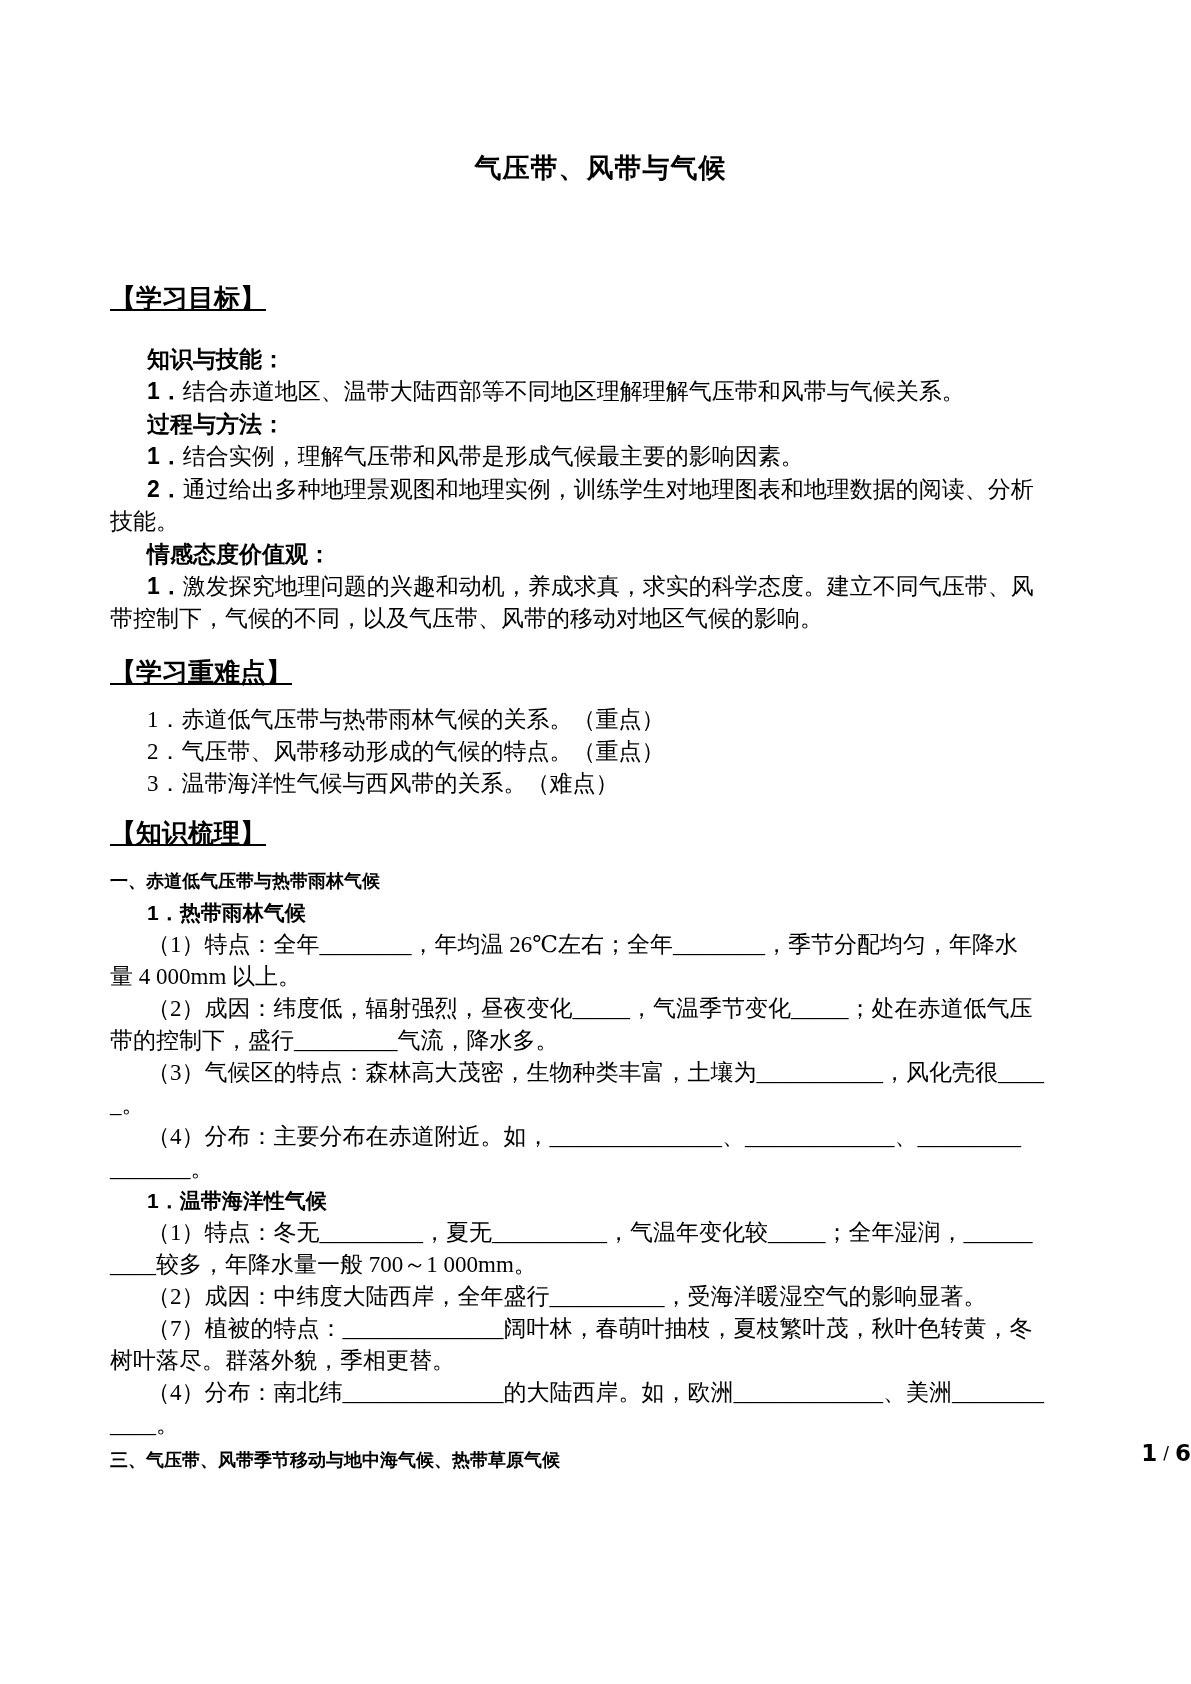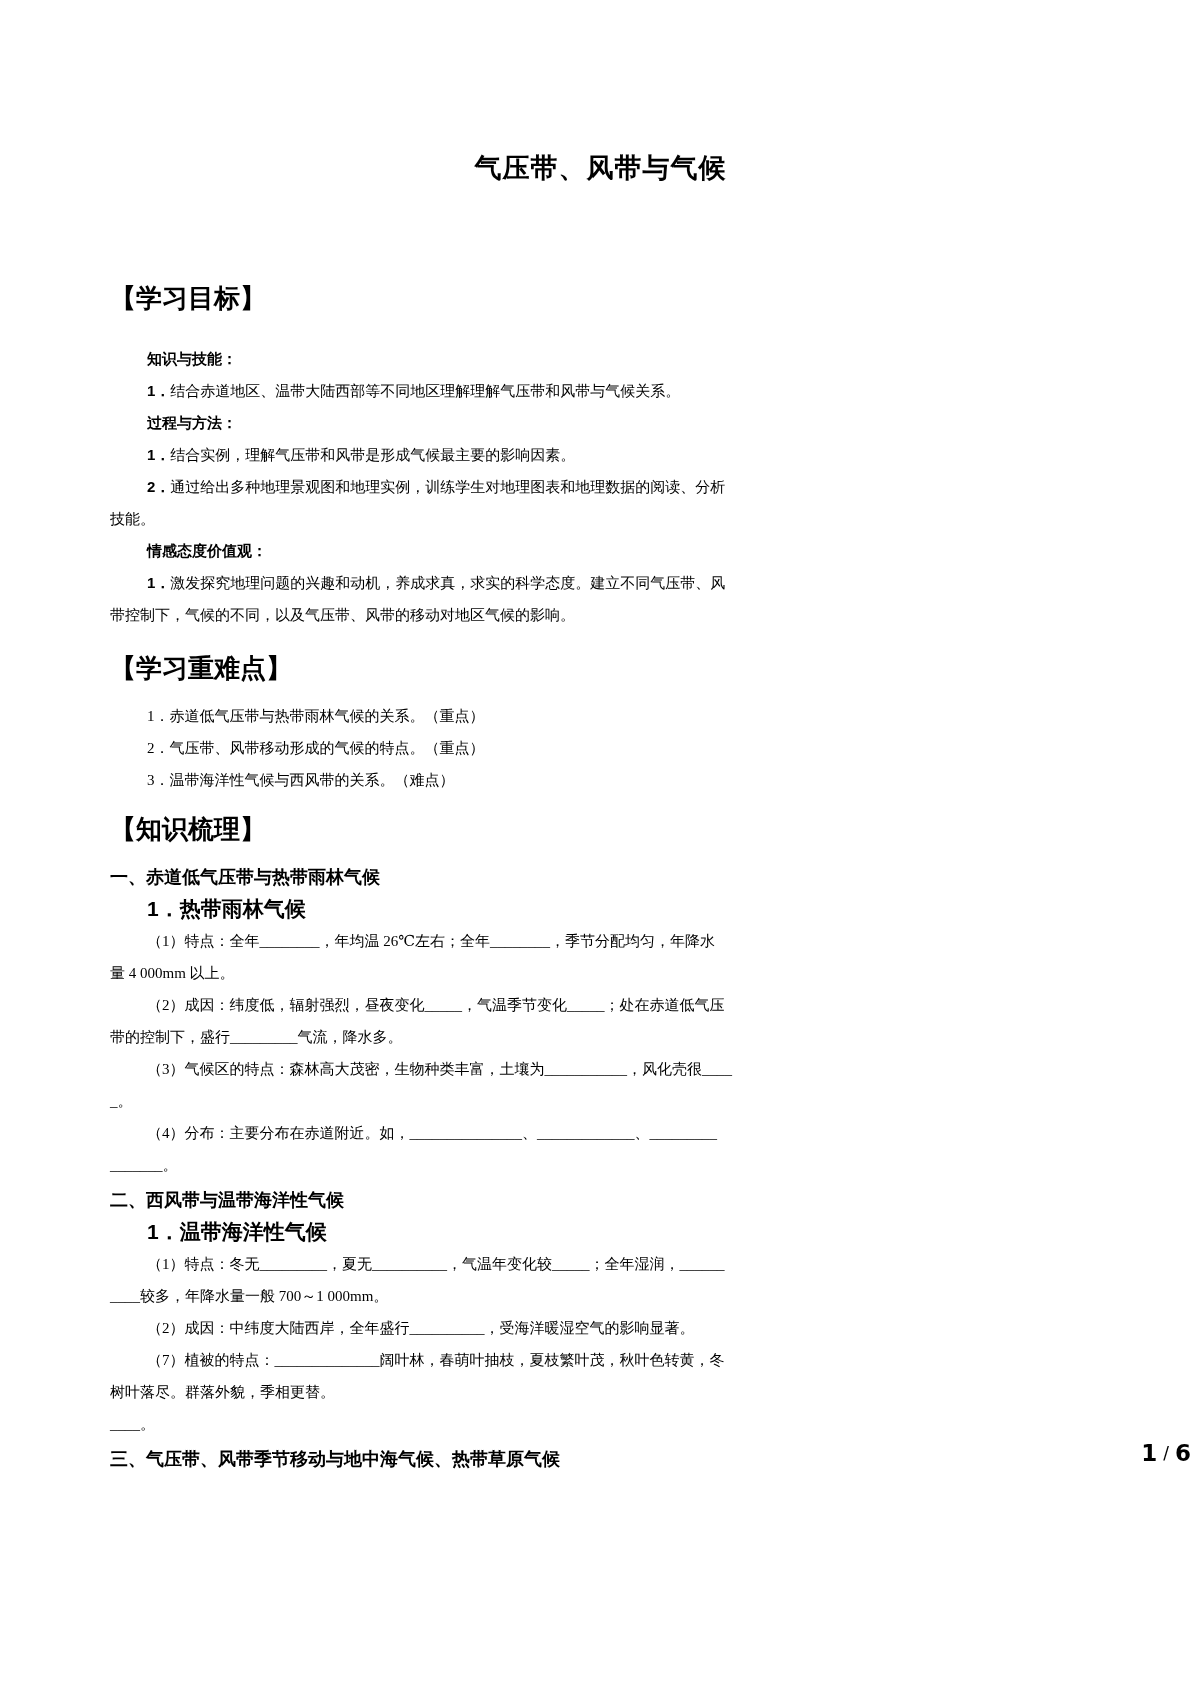--- a/index.html
+++ b/index.html
@@ -21,29 +21,30 @@
     line-height:36px;
     font-weight:700;
     letter-spacing:1px;
     font-family:"Liberation Serif","DejaVu Serif",serif;
   }
   .sec-h1 {
     font-size:26px;
     line-height:34px;
     font-weight:700;
     font-family:"Liberation Sans","DejaVu Sans",sans-serif;
+    text-decoration:underline;
   }
   #obj-header { margin-top:95px; }
   #kp-header  { margin-top:20px; }
   #ks-header  { margin-top:16px; }
   .lines { margin-top:28px; }
   #kp-lines { margin-top:15px; }
   #ks-lines { margin-top:15px; }
   .line {
-    font-size:15px;
+    font-size:23px;
     line-height:32px;
     white-space:nowrap;
   }
   .indent { padding-left:37px; }
   .subhead, .num {
     font-weight:700;
     font-family:"Liberation Sans","DejaVu Sans",sans-serif;
   }
   .h2 {
     font-weight:700;
@@ -107,27 +108,27 @@
     <div class="line h2">一、赤道低气压带与热带雨林气候</div>
     <div class="line h3 indent">1．热带雨林气候</div>
     <div class="line indent">（1）特点：全年________，年均温 26℃左右；全年________，季节分配均匀，年降水</div>
     <div class="line">量 4 000mm 以上。</div>
     <div class="line indent">（2）成因：纬度低，辐射强烈，昼夜变化_____，气温季节变化_____；处在赤道低气压</div>
     <div class="line">带的控制下，盛行_________气流，降水多。</div>
     <div class="line indent">（3）气候区的特点：森林高大茂密，生物种类丰富，土壤为___________，风化壳很____</div>
     <div class="line">_。</div>
     <div class="line indent">（4）分布：主要分布在赤道附近。如，_______________、_____________、_________</div>
     <div class="line">_______。</div>
-    <div class="line h2">二、西风带与温带海洋性气候</div>
     <div class="line h3 indent">1．温带海洋性气候</div>
     <div class="line indent">（1）特点：冬无_________，夏无__________，气温年变化较_____；全年湿润，______</div>
     <div class="line">____较多，年降水量一般 700～1 000mm。</div>
     <div class="line indent">（2）成因：中纬度大陆西岸，全年盛行__________，受海洋暖湿空气的影响显著。</div>
     <div class="line indent">（7）植被的特点：______________阔叶林，春萌叶抽枝，夏枝繁叶茂，秋叶色转黄，冬</div>
     <div class="line">树叶落尽。群落外貌，季相更替。</div>
+    <div class="line indent">（4）分布：南北纬______________的大陆西岸。如，欧洲_____________、美洲________</div>
     <div class="line">____。</div>
     <div class="line h2">三、气压带、风带季节移动与地中海气候、热带草原气候</div>
   </div>
 
   <div class="footer">
     <span class="page-num-part">1</span><span class="page-num-sep">/</span><span class="page-num-part">6</span>
   </div>
 
 </div>
 

